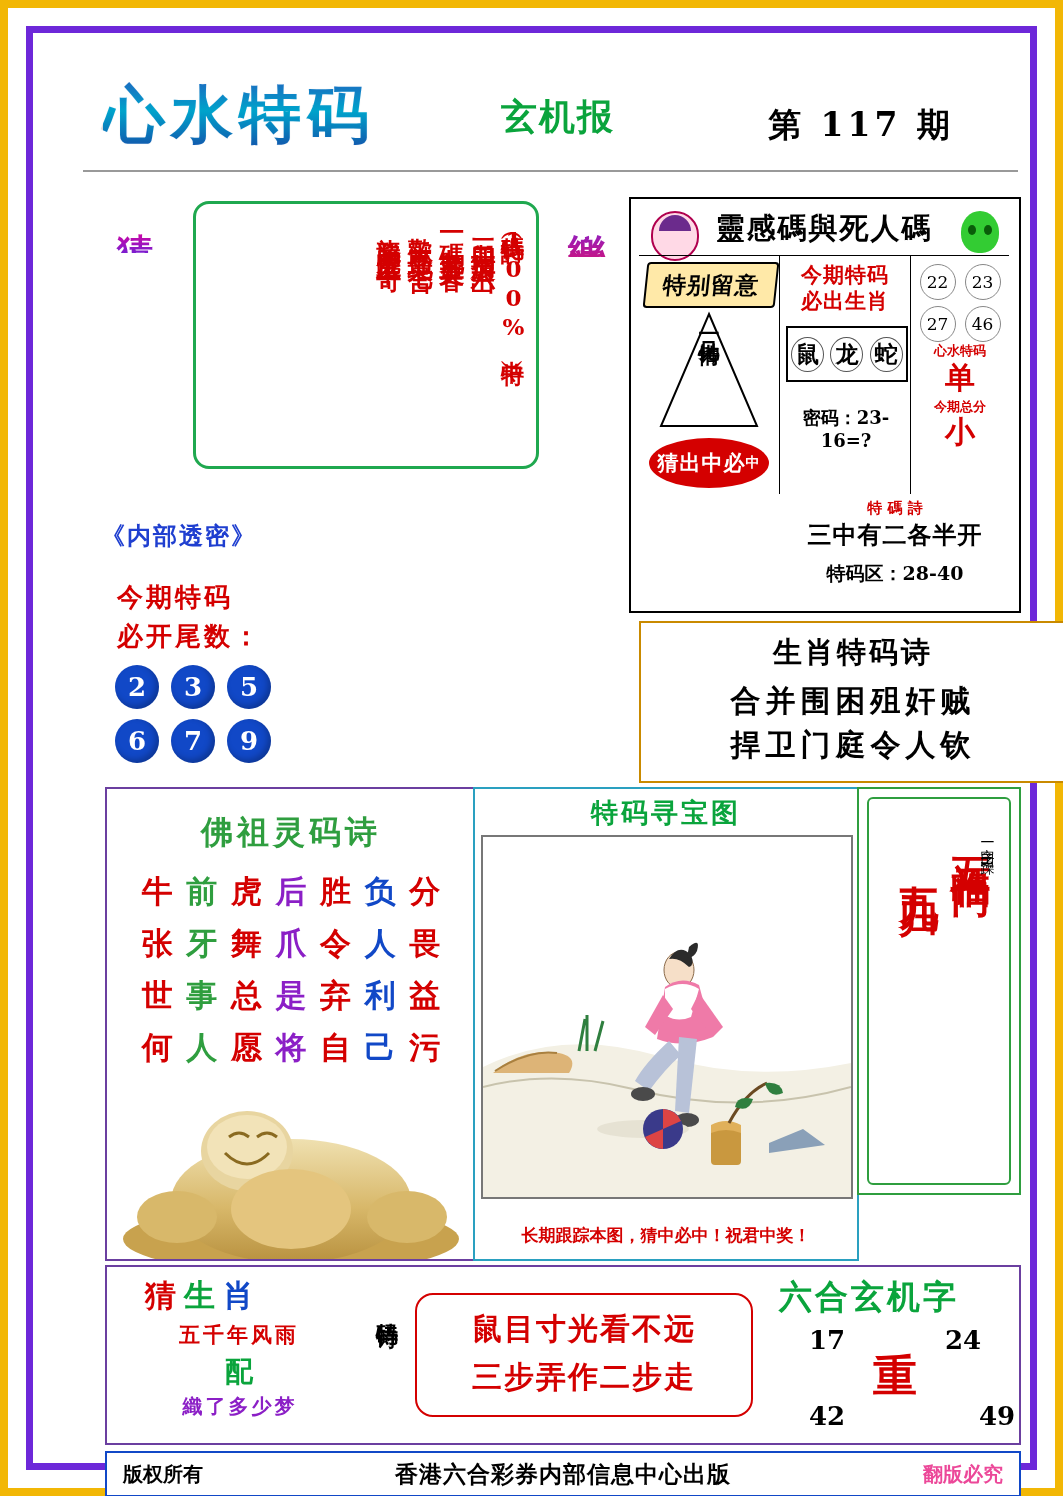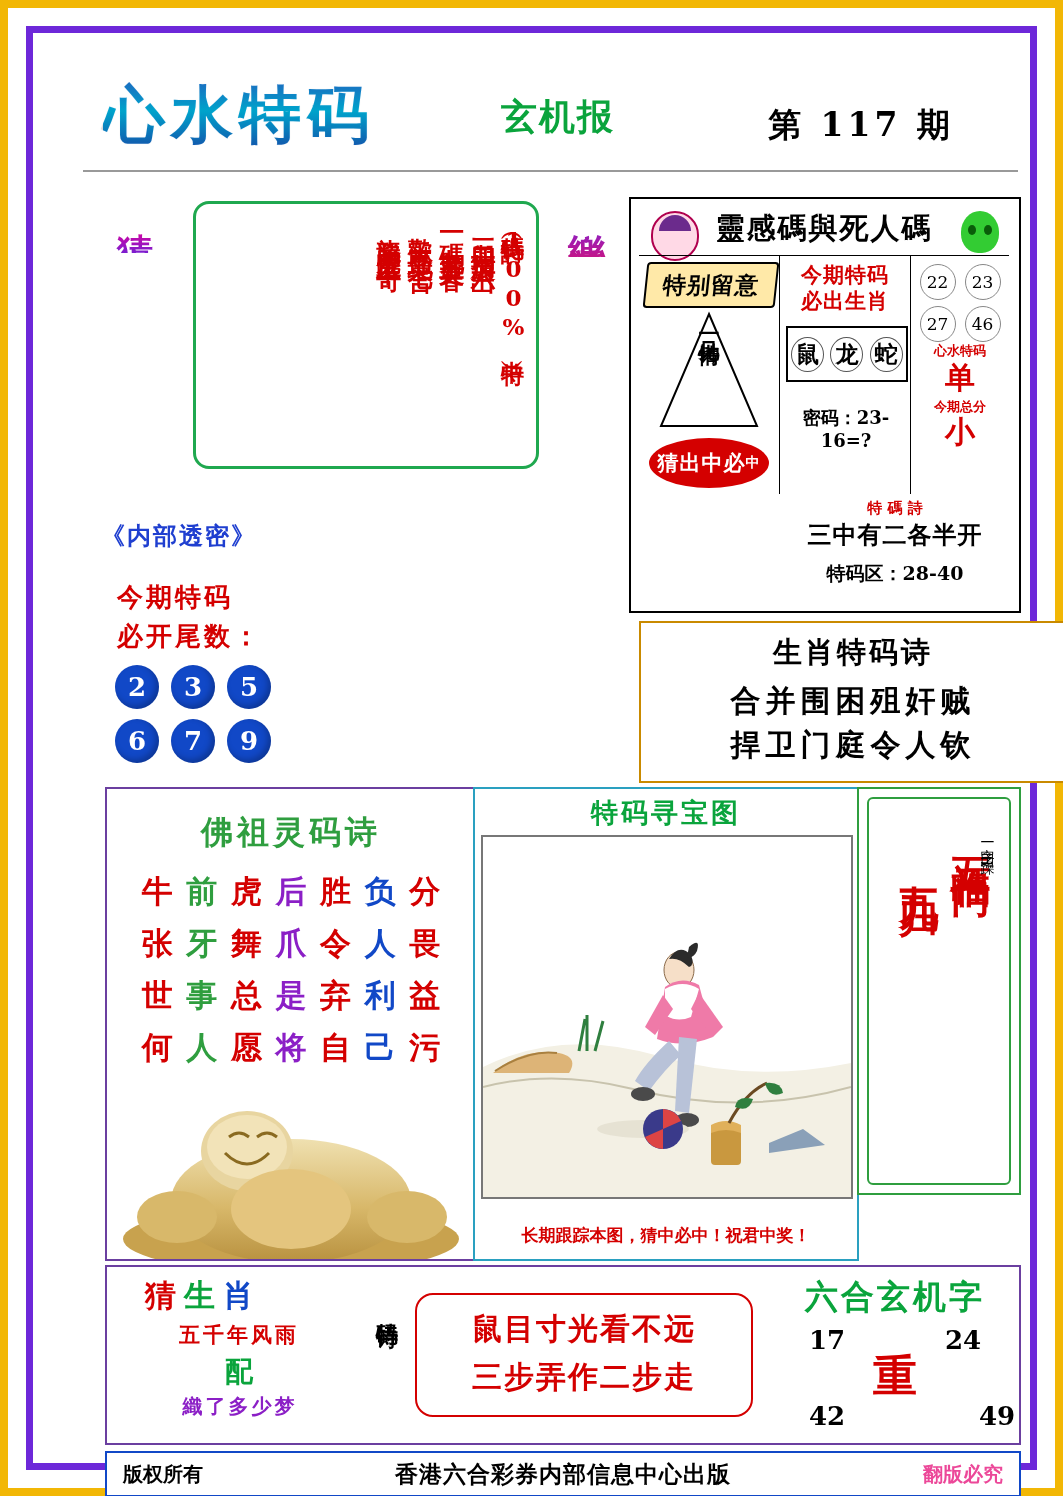--- a/index.html
+++ b/index.html
@@ -337,21 +337,21 @@
   }
   .b-mid-l{
     position:absolute;left:0;width:100%;text-align:center;
     font-family:"DejaVu Serif", serif;font-weight:bold;font-size:30px;color:#d40000;
     letter-spacing:2px;
   }
   .b-mid-l.one{top:14px;}
   .b-mid-l.two{top:62px;}
   .b-right{position:absolute;left:672px;top:6px;width:232px;height:162px;}
   .br-title{
-    position:absolute;left:0;top:2px;width:232px;text-align:center;
+    position:absolute;left:0;top:2px;width:232px;
     font-family:"DejaVu Serif", serif;font-weight:bold;font-size:33px;
     color:#0aa43c;letter-spacing:3px;
   }
   .br-n{
     position:absolute;font-family:"DejaVu Serif", serif;font-weight:bold;
     font-size:26px;color:#000;
   }
   .br-tl{left:30px;top:52px;}
   .br-tr{left:166px;top:52px;}
   .br-bl{left:30px;top:128px;}

